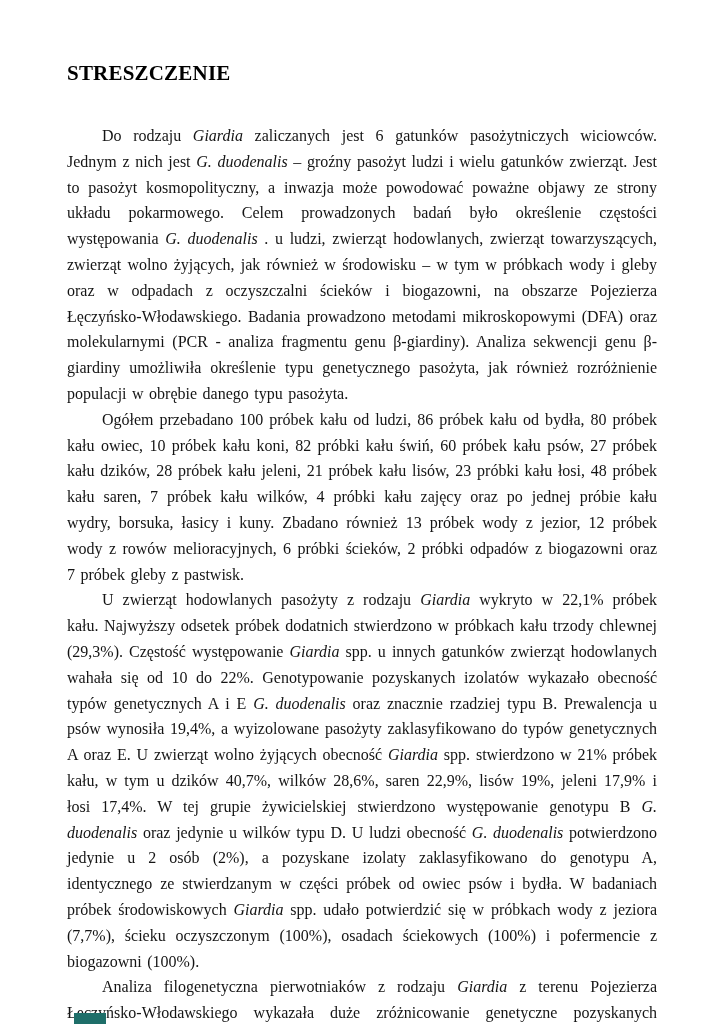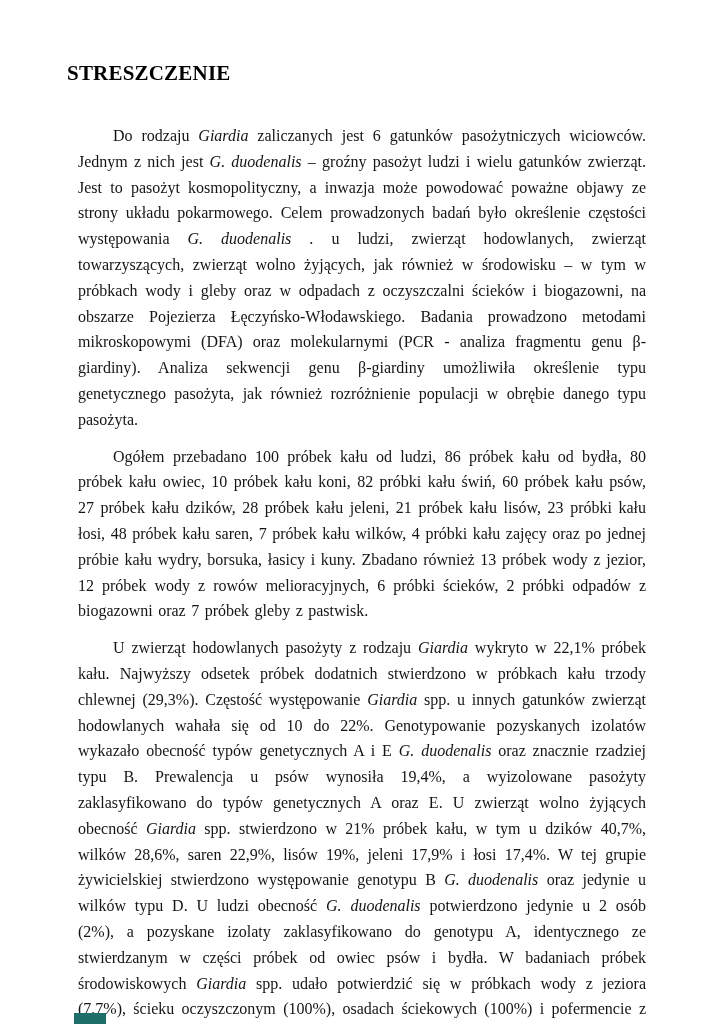--- a/index.html
+++ b/index.html
@@ -23,21 +23,21 @@
   }
   .title {
     font-size: 21px;
     font-weight: bold;
     line-height: 23px;
     margin: 0 0 38px 0;
     color: #000000;
     letter-spacing: 0.2px;
   }
   .body-text .para {
-    margin: 11px;
+    margin: 0;
     font-size: 16px;
     line-height: 25.8px;
     text-align: justify;
     text-indent: 35px;
     word-spacing: 1.5px;
   }
   .body-text .para i {
     font-style: italic;
   }
   .accent-bar {

